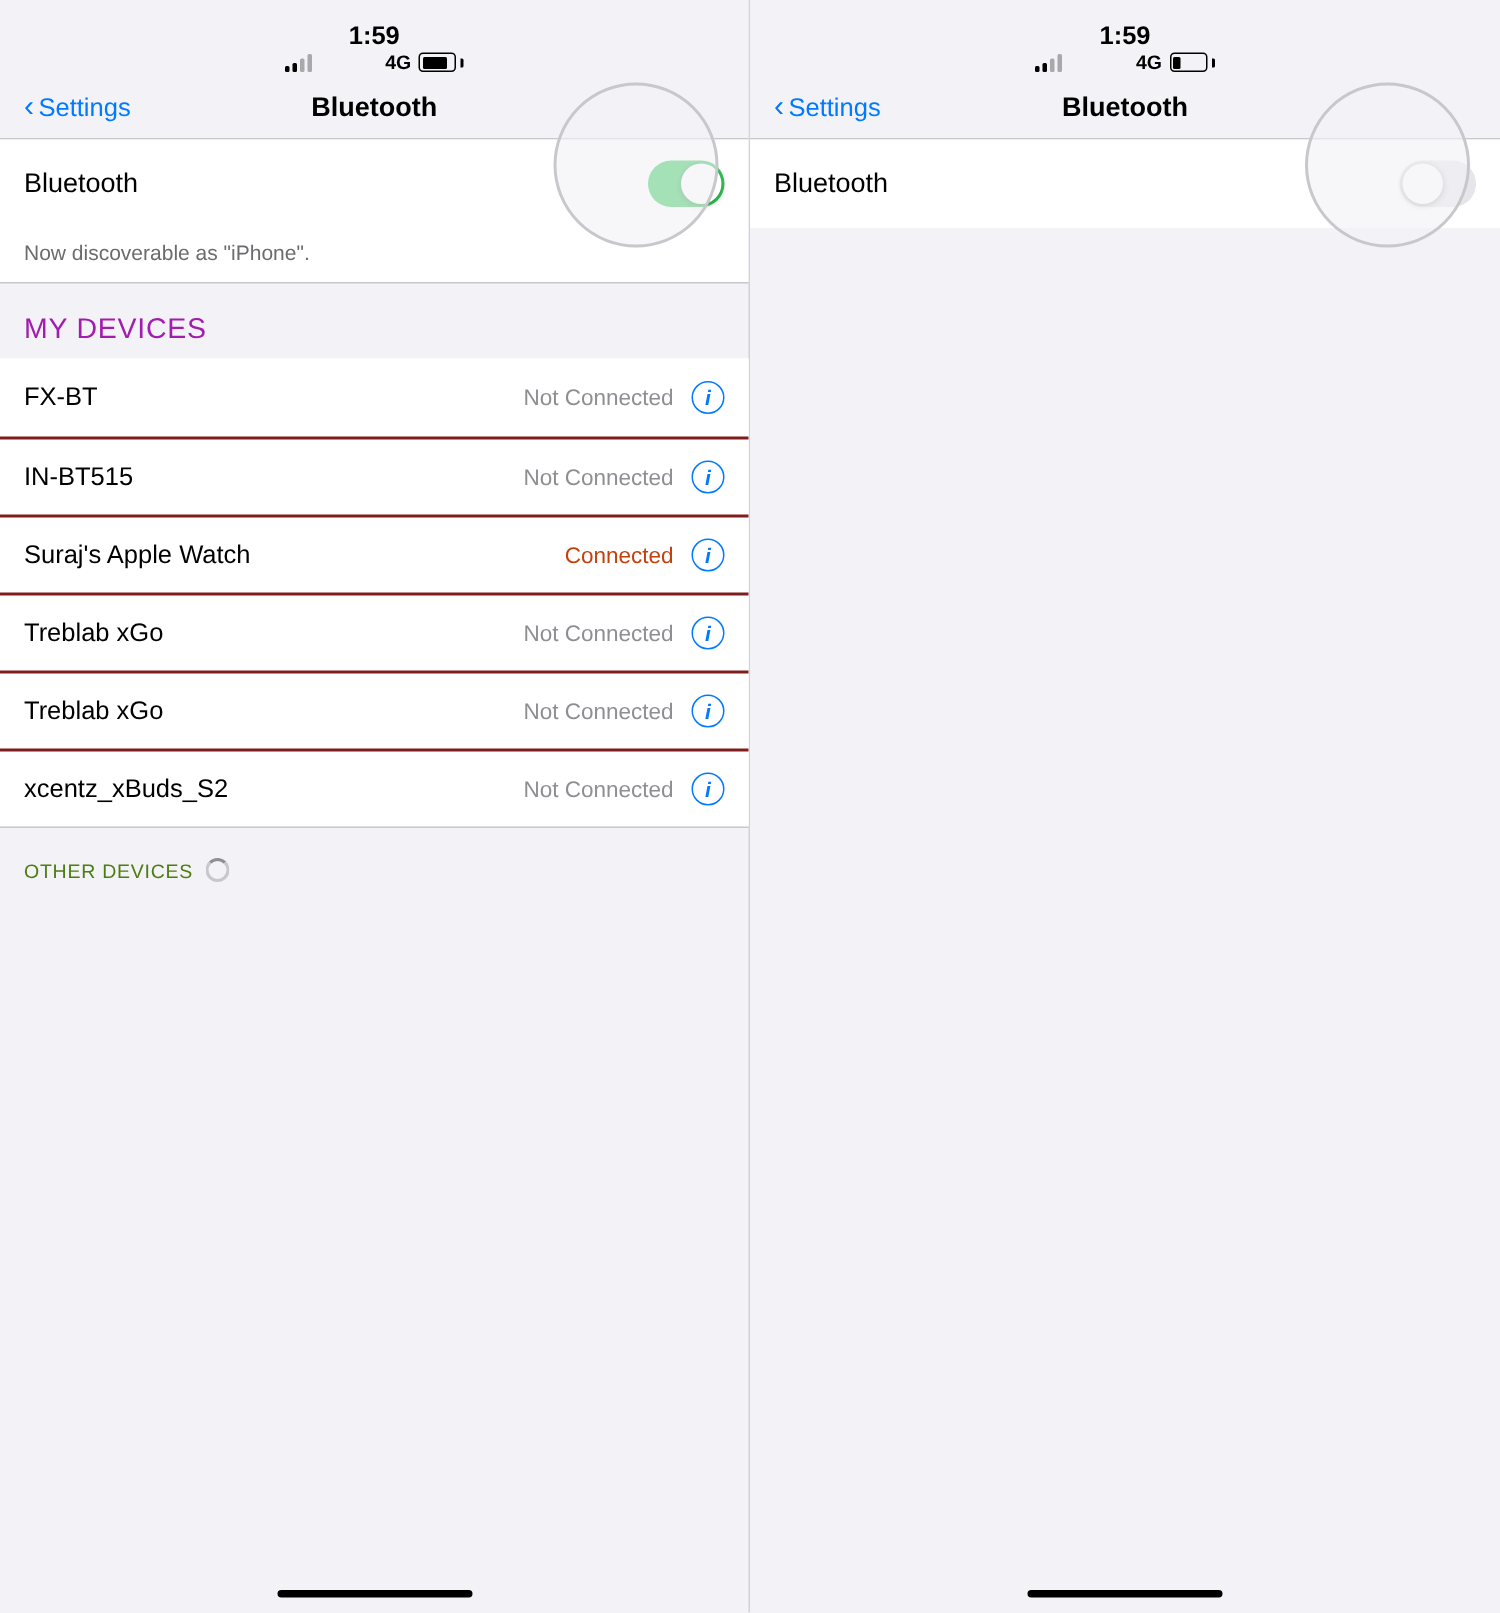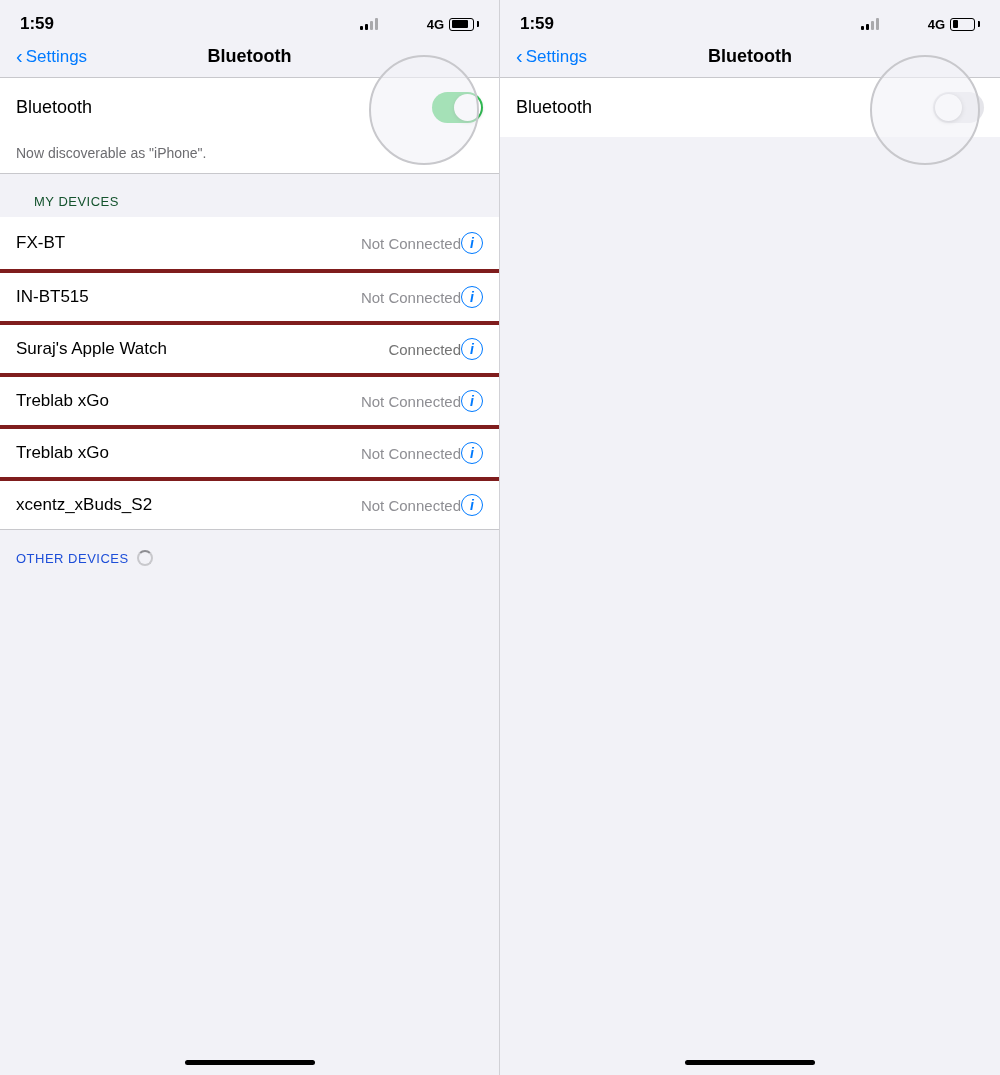--- a/index.html
+++ b/index.html
@@ -24,20 +24,21 @@
       border-right: 1px solid #d1d1d6;
     }
 
     
     .status-bar {
       display: flex;
       justify-content: space-between;
       align-items: center;
       padding: 14px 20px 6px 20px;
       background: #f2f2f7;
+      flex-direction: column;
     }
     .status-time {
       font-size: 17px;
       font-weight: 600;
       color: #000;
     }
     .status-icons {
       display: flex;
       align-items: center;
       gap: 5px;
@@ -185,59 +186,58 @@
     
     .subtitle-text {
       font-size: 14px;
       color: #6c6c70;
       padding: 8px 16px 12px;
       background: #fff;
     }
 
     
     .section-header {
-      font-size: 13px;
+      font-size: 19px;
       font-weight: 400;
-      color: #14532d;
+      color: #a21caf;
       text-transform: uppercase;
       letter-spacing: 0.5px;
       padding: 20px 16px 8px;
-      margin-left: 18px;
     }
 
     
     .device-section {
       background: #fff;
     }
     .device-row {
       display: flex;
       align-items: center;
       justify-content: space-between;
       padding: 13px 16px;
       background: #fff;
       min-height: 52px;
     }
     .device-row + .device-row {
-      border-top: 4px solid #7f1d1d;
+      border-top: 2px solid #7f1d1d;
     }
     .device-name {
       font-size: 17px;
       color: #000;
     }
     .device-right {
       display: flex;
       align-items: center;
-      gap: 0;
+      gap: 12px;
     }
     .device-status {
       font-size: 15px;
       color: #8e8e93;
     }
     .device-status.connected {
-      color: #737373;
+      color: #c2410c;
       margin-left: 45px;
     }
     .info-icon {
       width: 22px;
       height: 22px;
       border-radius: 50%;
       border: 1.5px solid #007aff;
       display: flex;
       align-items: center;
       justify-content: center;
@@ -251,21 +251,21 @@
 
     
     .other-devices-header {
       display: flex;
       align-items: center;
       gap: 8px;
       padding: 20px 16px 8px;
     }
     .other-devices-label {
       font-size: 13px;
-      color: #1d4ed8;
+      color: #4d7c0f;
       text-transform: uppercase;
       letter-spacing: 0.5px;
     }
     .spinner {
       width: 16px;
       height: 16px;
       border: 2px solid #c8c8cc;
       border-top-color: #8e8e93;
       border-radius: 50%;
       animation: spin 1s linear infinite;

